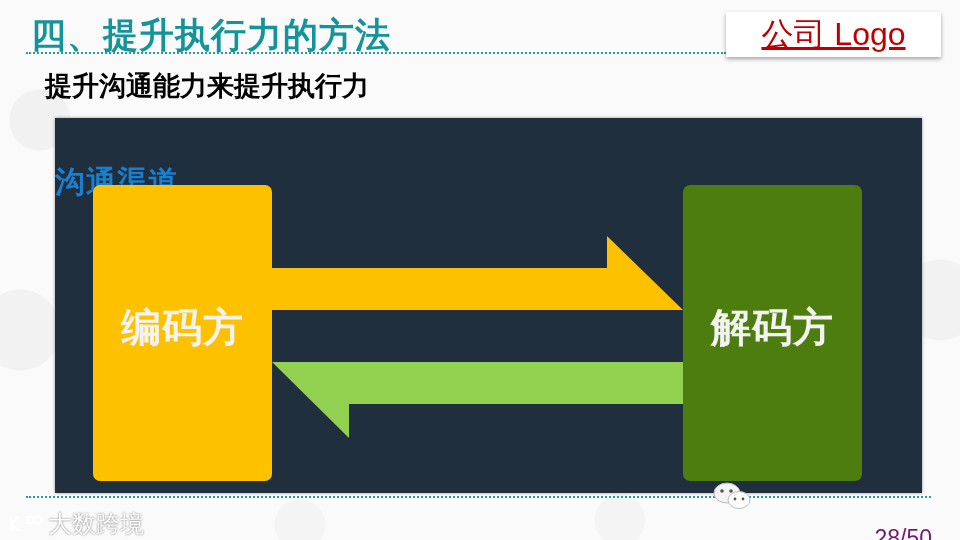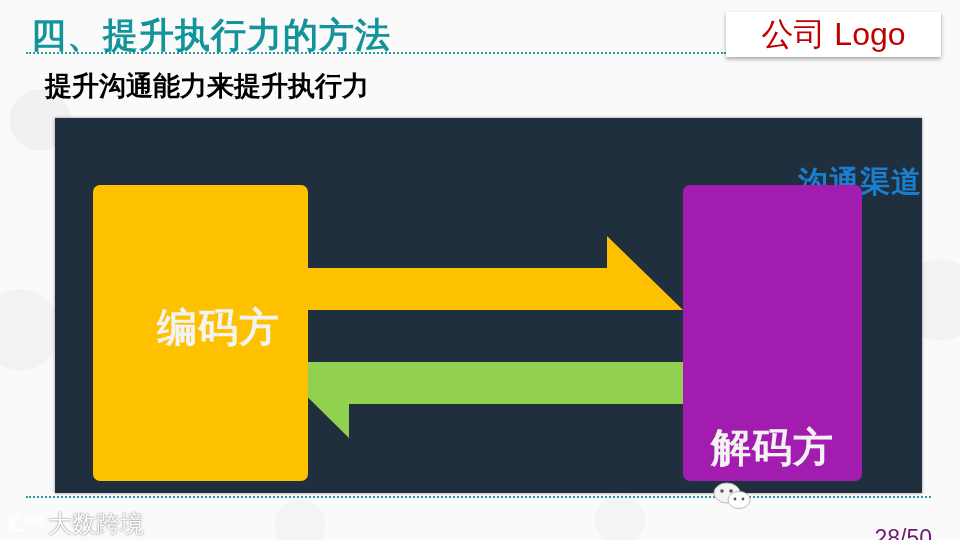--- a/index.html
+++ b/index.html
@@ -23,43 +23,43 @@
     font-size:35px; font-weight:bold; color:#13949a; letter-spacing:1px;
     margin:0;
   }
   .dotted-line {
     position:absolute; height:0; border-top:2px dotted #2a9aa0;
   }
   .logo-box {
     position:absolute; left:726px; top:12px; width:215px; height:45px;
     background:#ffffff; box-shadow:0 2px 4px rgba(0,0,0,0.35);
     display:flex; align-items:center; justify-content:center;
-    color:#c00000; font-size:32px; font-family:"Liberation Sans", sans-serif;
+    color:#c00000; font-size:32px; font-family:"Liberation Sans", sans-serif;text-decoration:underline;
   }
   .subtitle {
     position:absolute; left:45px; top:68px;
     font-size:27px; font-weight:bold; color:#000000; margin:0;
   }
   .panel {
     position:absolute; left:55px; top:118px; width:867px; height:375px;
     background:#1f2f3d; box-shadow:0 0 3px rgba(0,0,0,0.4);
   }
   .channel-label {
-    position:absolute; left:0; width:100%; top:44px; text-align:right;
+    position:absolute; left:0; width:100%; top:44px; text-align:left;
     font-size:30px; font-weight:bold; color:#1a7fcf; letter-spacing:1px;
     box-sizing:border-box;
   }
   .party-box {
     position:absolute; top:67px; width:179px; height:296px;
     border-radius:7px; display:flex; align-items:center; justify-content:center;
     color:#f3f3f3; font-size:40px; font-weight:bold; letter-spacing:1px;
   }
   .party-box span { position:relative; top:-6px; }
-  .encoder { left:38px; background:#fdc100;padding-left:36px; }
-  .decoder { left:628px; background:#a21caf;align-items:flex-end; }
+  .encoder { left:38px; background:#fdc100; }
+  .decoder { left:628px; background:#4d7c0f; }
   .arrows { position:absolute; left:0; top:0; }
   .page-num {
     position:absolute; right:28px; top:502px; font-size:23px; color:#701a75;
     font-family:"Liberation Sans", sans-serif;
     margin-top:23px;
   }
   .watermark-wechat {
     position:absolute; left:712px; top:480px; display:flex; align-items:center; gap:6px;
     color:#ffffff; font-size:22px;
     text-shadow:0 0 2px rgba(0,0,0,0.7), 0 0 1px rgba(0,0,0,0.9);

